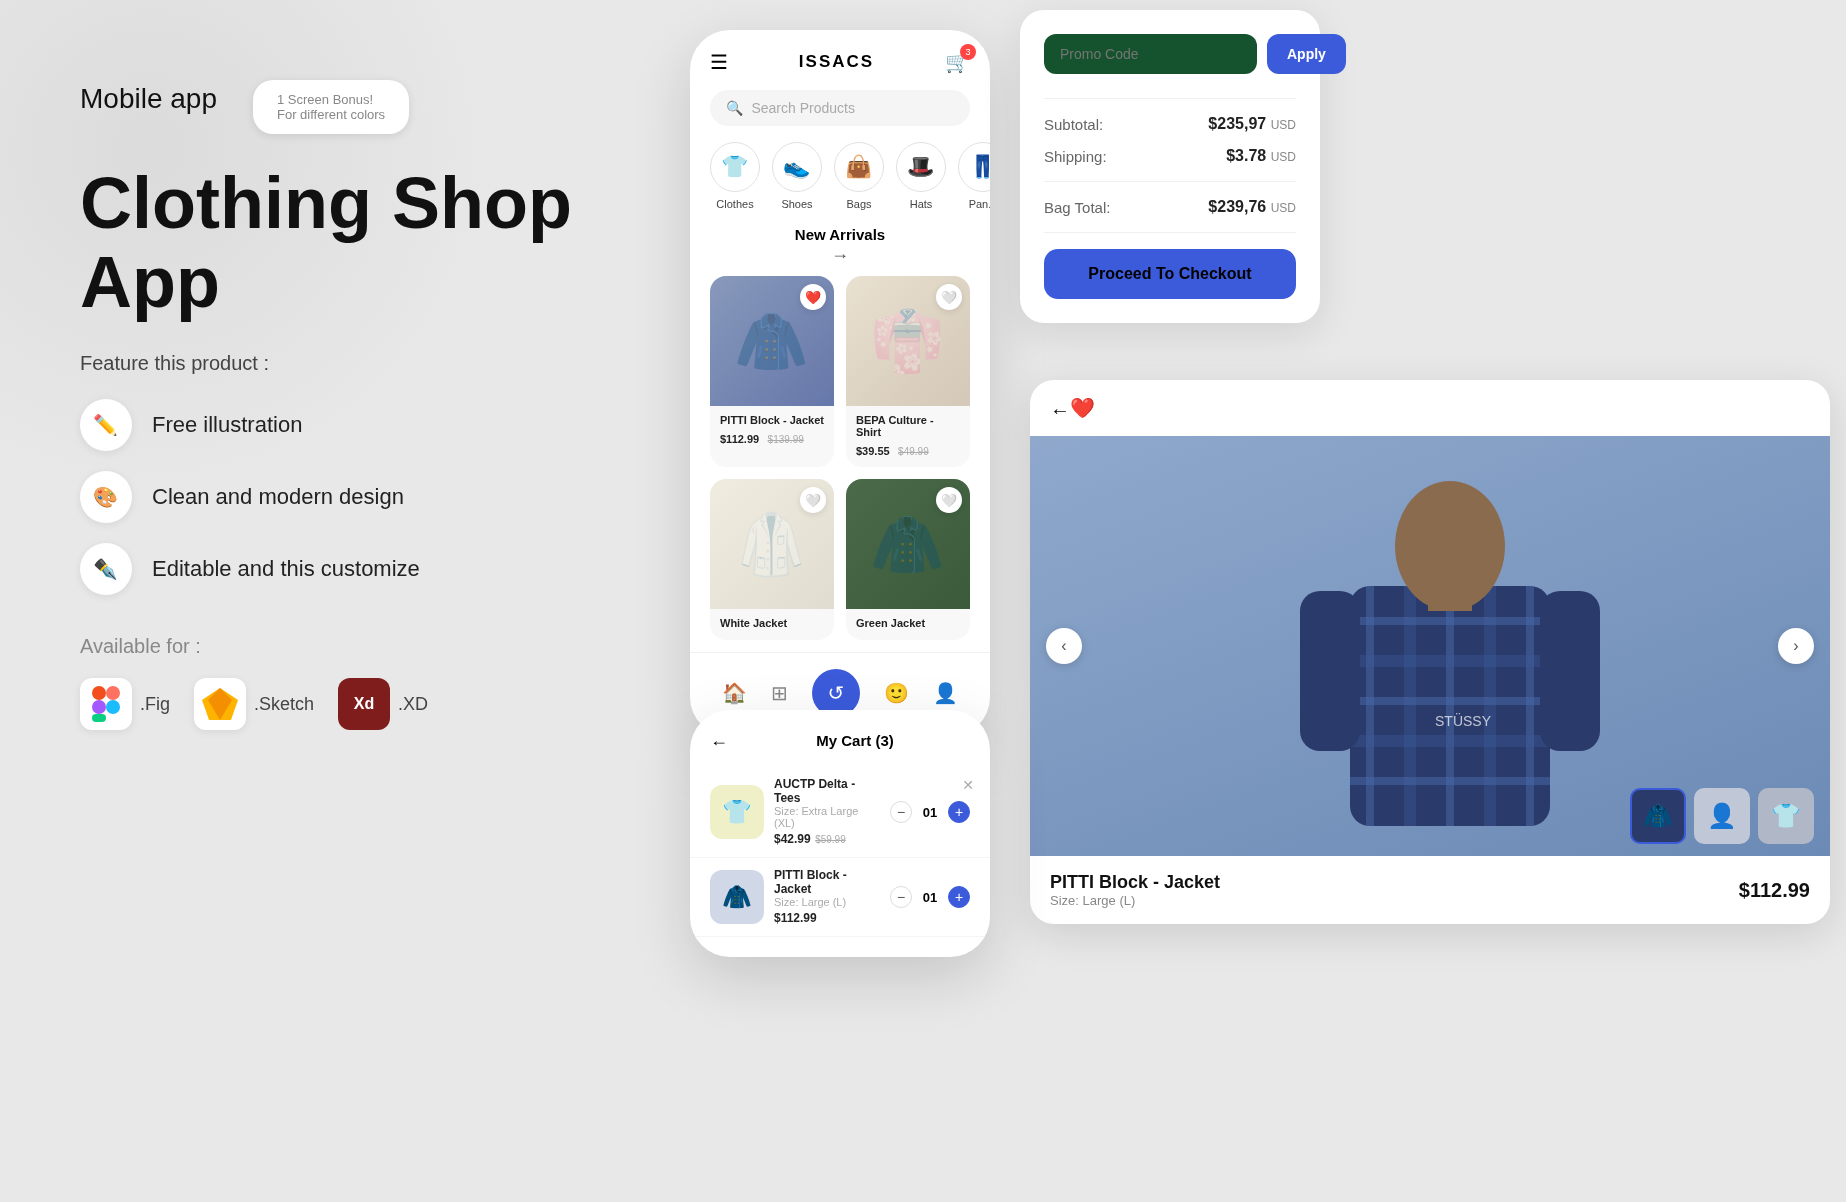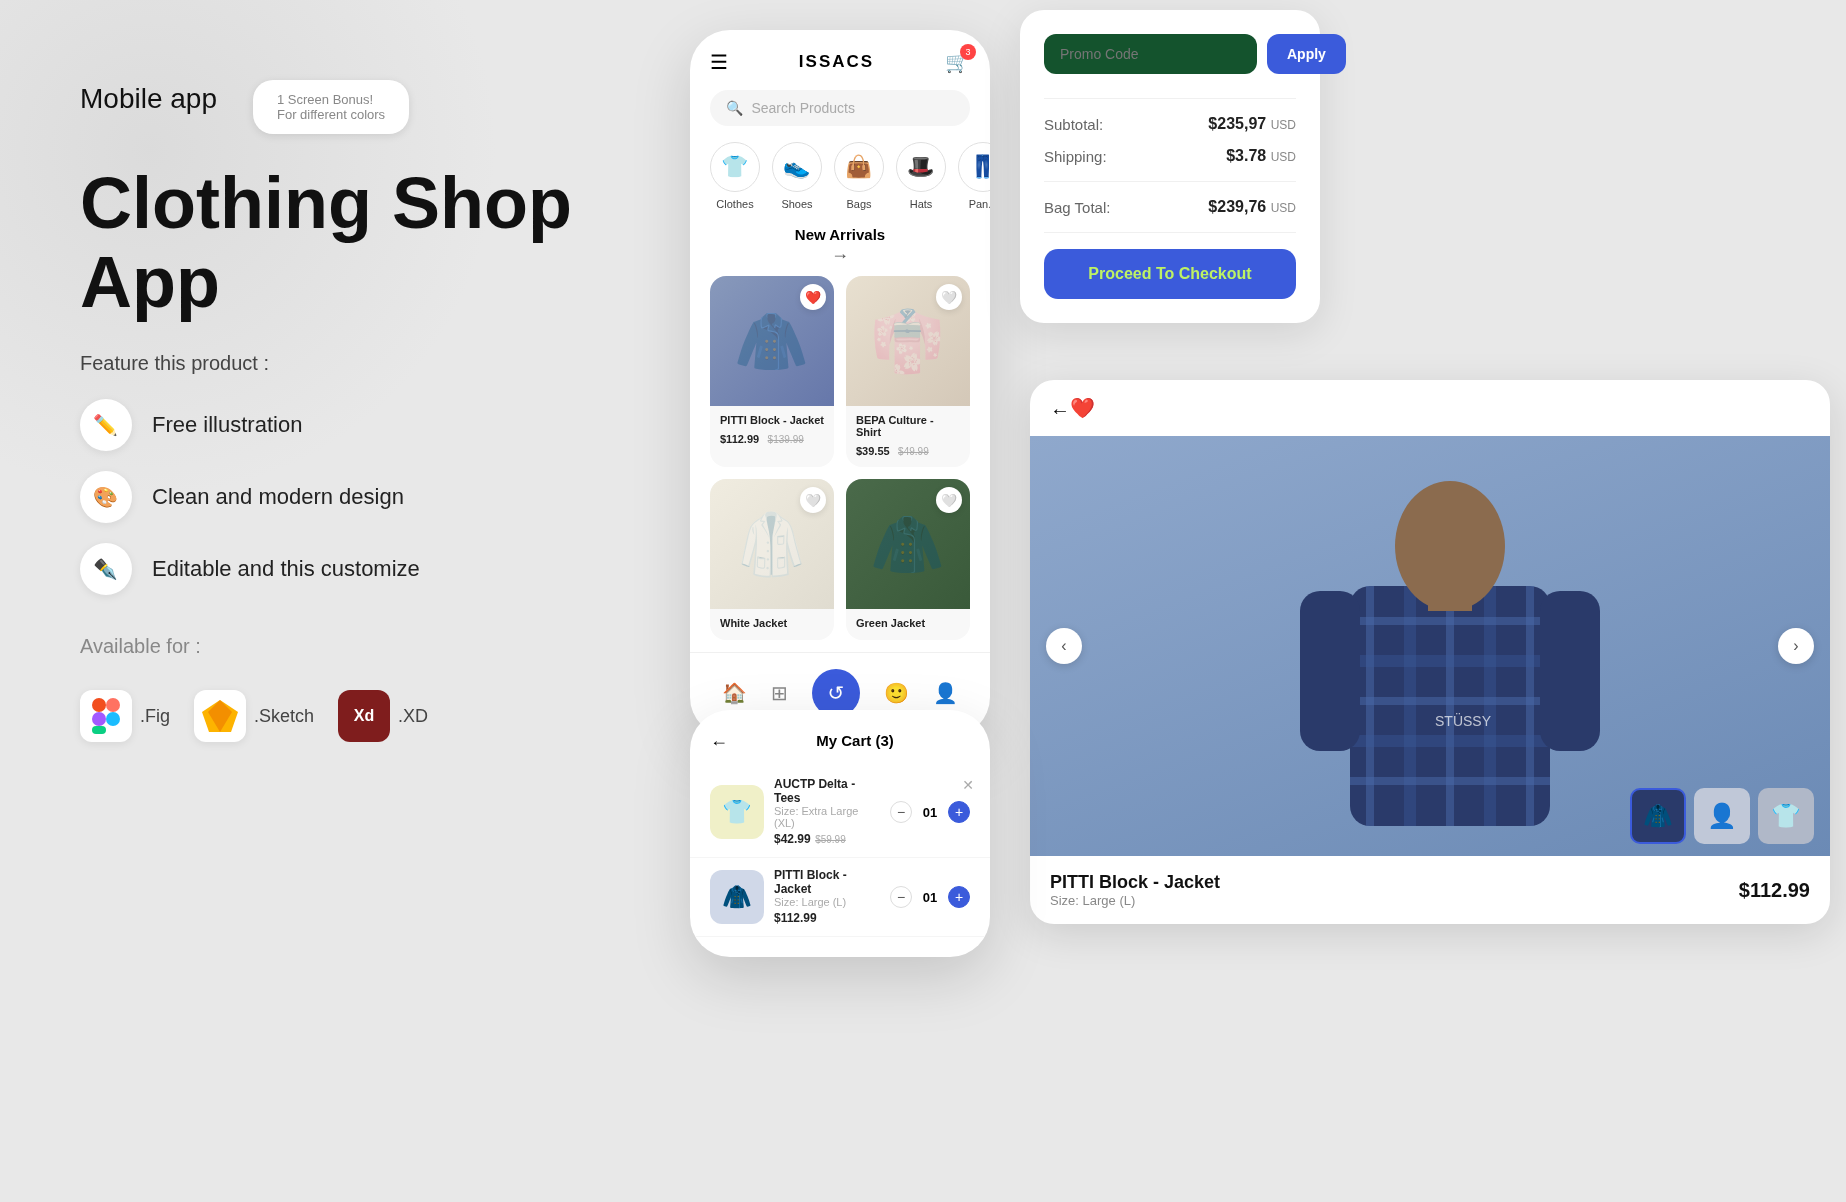--- a/index.html
+++ b/index.html
@@ -91,21 +91,21 @@
       display: flex; align-items: center; justify-content: center;
       margin-right: 20px;
       font-size: 20px;
       box-shadow: 0 2px 8px rgba(0,0,0,0.08);
       flex-shrink: 0;
     }
 
     .available-label {
       font-size: 20px;
       color: #888;
-      margin-bottom: 32px;
+      margin-bottom: 20px;
     }
 
     .platform-list {
       display: flex;
       align-items: flex-start;
       gap: 24px;
     }
 
     .platform-item {
       display: flex;
@@ -371,21 +371,21 @@
 
     .divider {
       height: 1px;
       background: #f0f0f0;
       margin: 16px 0;
     }
 
     .checkout-btn {
       width: 100%;
       background: #3b5bdb;
-      color: #bef264;
+      color: #000000;
       border: none;
       border-radius: 14px;
       padding: 16px;
       font-size: 16px;
       font-weight: 600;
       cursor: pointer;
       text-align: center;
     }
 
     

